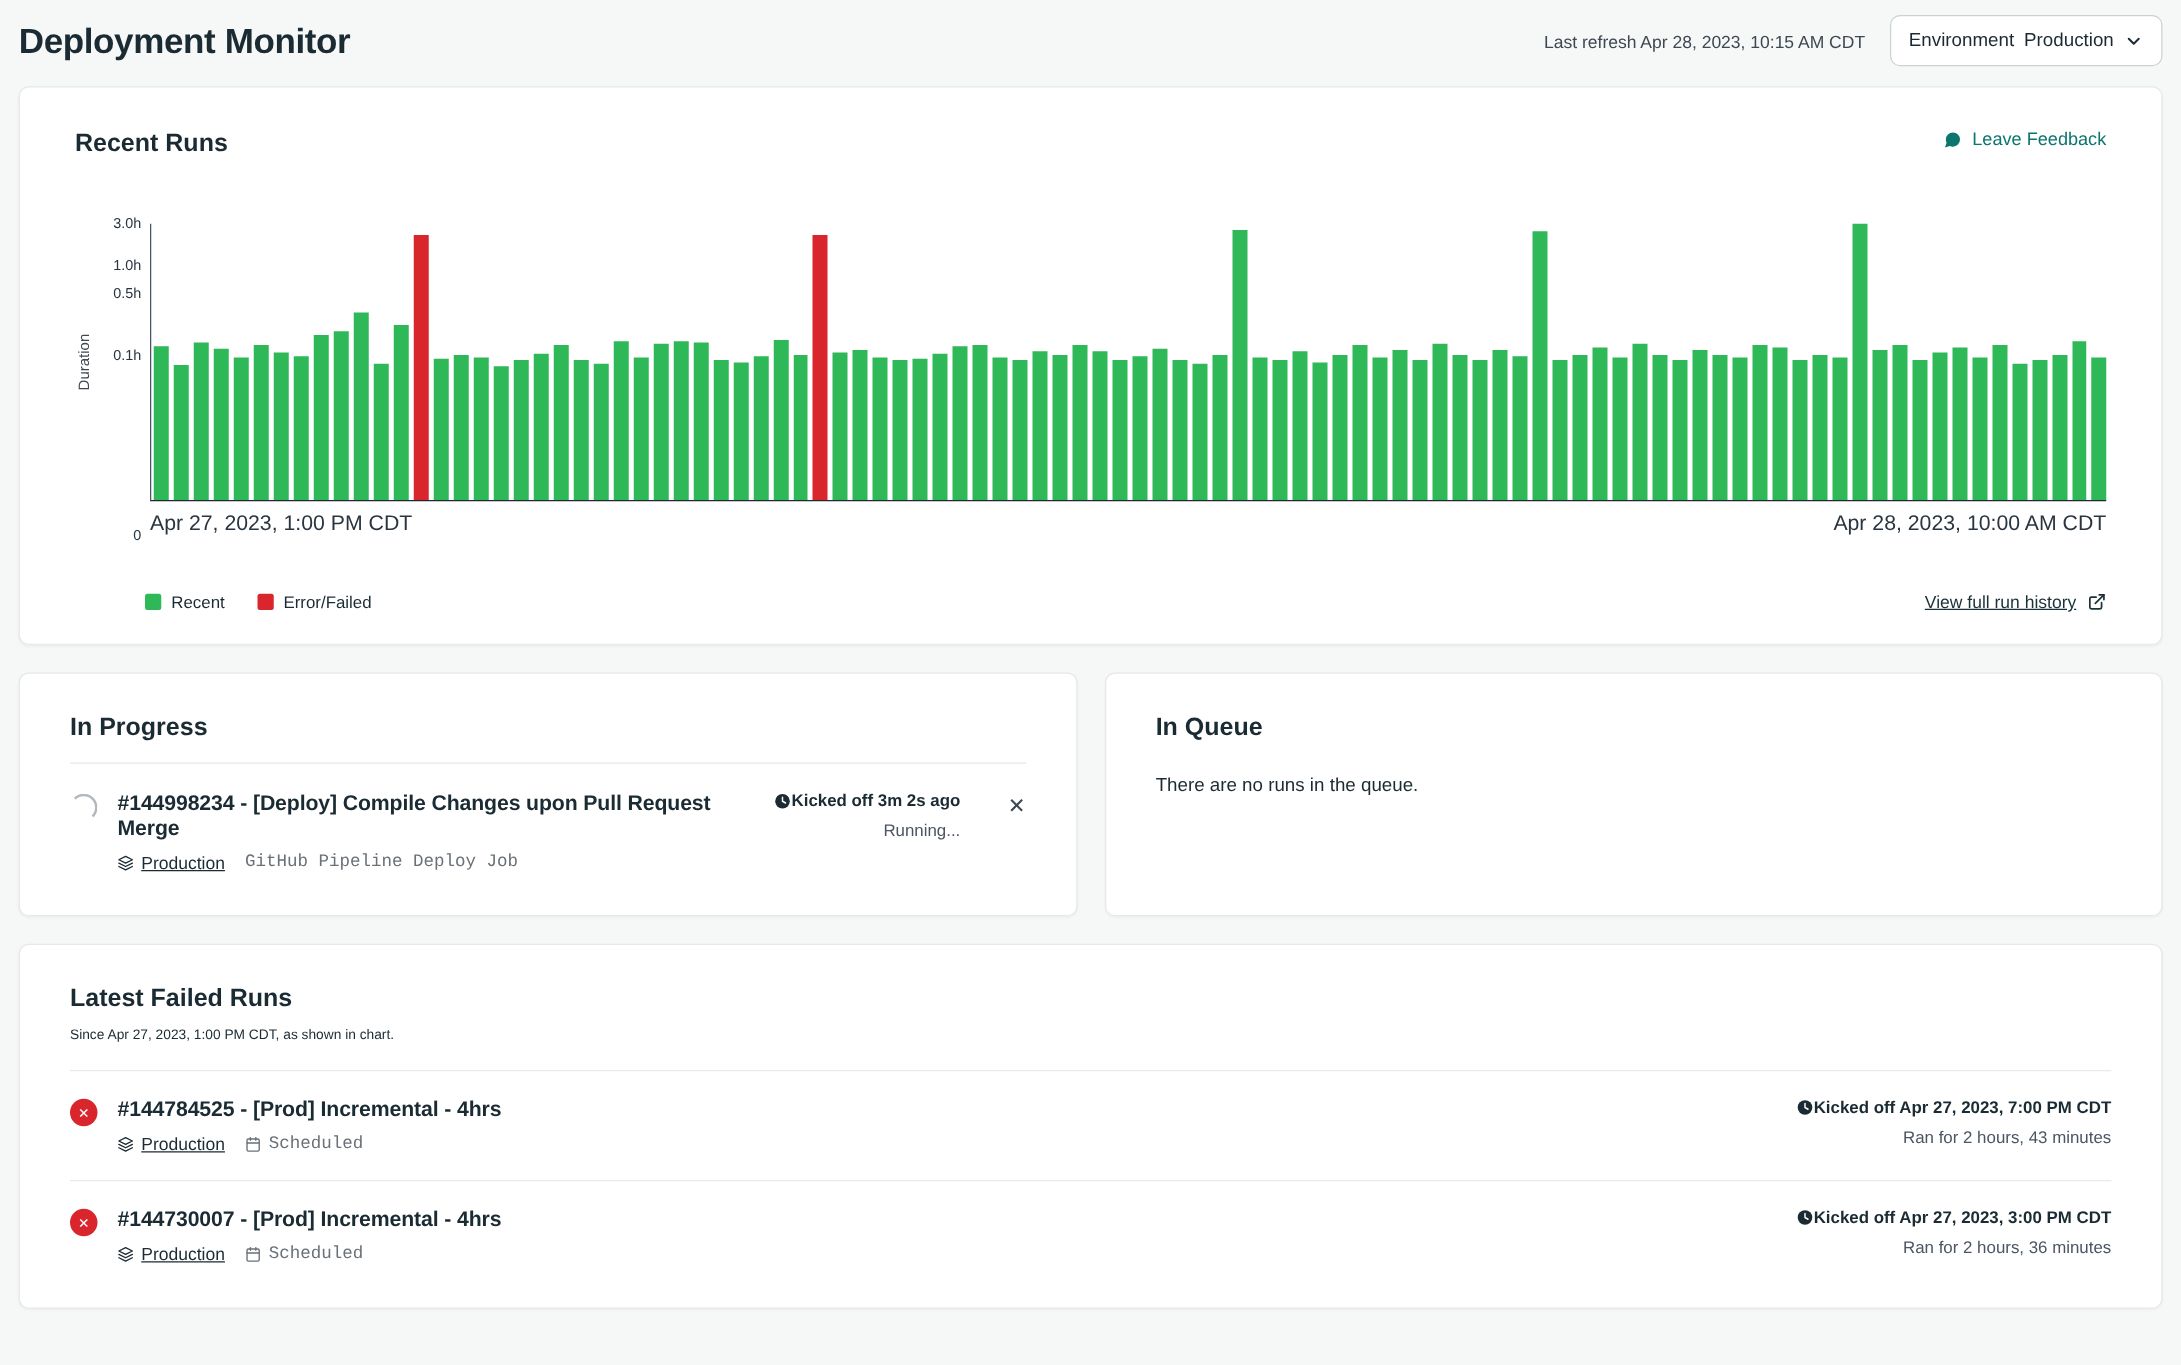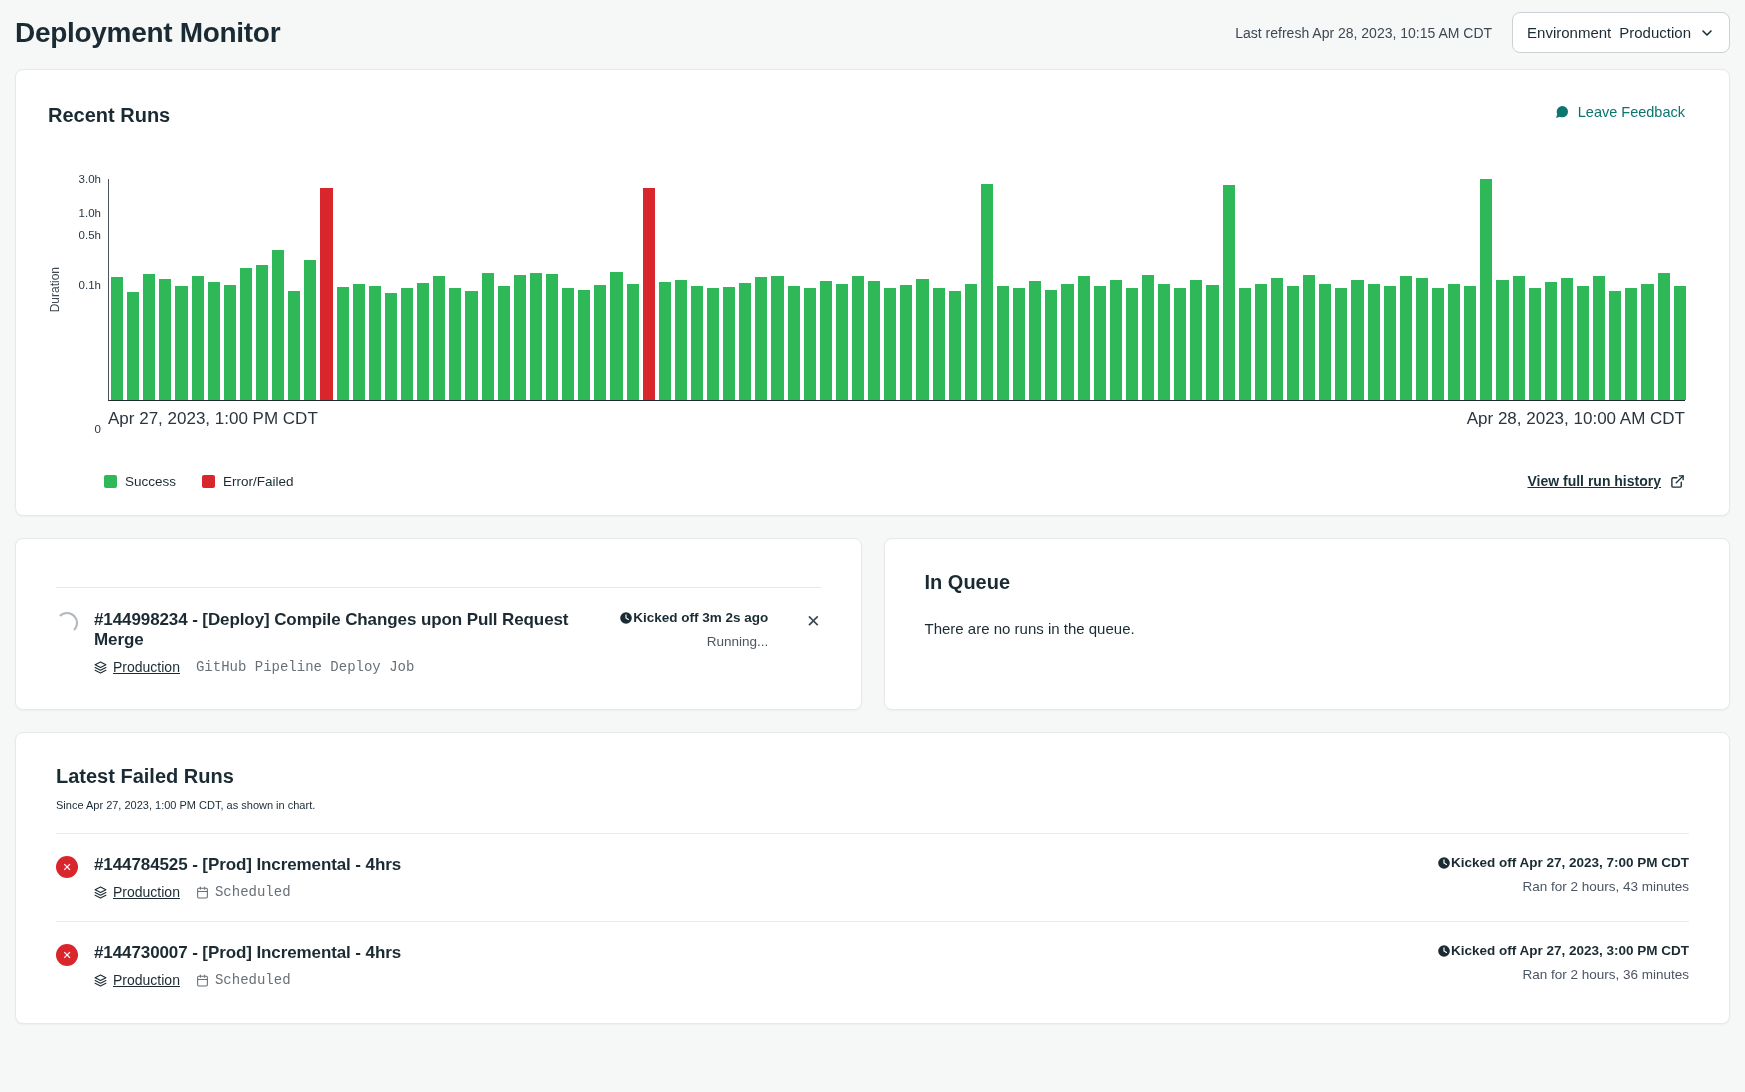--- a/index.html
+++ b/index.html
@@ -23,21 +23,21 @@
     font-family: inherit; cursor: pointer;
   }
   .page { padding: 0 15px 40px 15px; }
   .card {
     background: #fff; border: 1px solid #e6e8e9; border-radius: 8px;
     box-shadow: 0 1px 2px rgba(27,43,51,.04);
   }
   .card-title { font-size: 20px; font-weight: 700; }
 
   
-  .recent-runs { padding: 34px 44px 26px 32px; }
+  .recent-runs { padding: 34px 44px 26px 44px; }
   .rr-head { display: flex; justify-content: space-between; align-items: flex-start; }
   .feedback-link {
     display: flex; align-items: center; gap: 8px; font-size: 14.5px;
     color: var(--feedback-accent, #0c756e); cursor: pointer; background: none; border: none;
     font-family: inherit;
   }
   .metrics { display: flex; gap: 64px; margin-top: 26px; }
   .metric-label { font-size: 14px; font-weight: 700; }
   .metric-value { font-size: 29px; font-weight: 600; margin-top: 9px; letter-spacing: -0.5px; }
 
@@ -52,21 +52,21 @@
     border-left: 1px solid #4a5560; border-bottom: 1px solid #1f2a33; padding-left: 2px;
   }
   .bar { flex: 1 1 0; min-width: 2px; cursor: pointer; }
   .xlabels { display: flex; justify-content: space-between; font-size: 17px; color: #2a3540; margin-top: 8px; }
 
   .legend-row { display: flex; align-items: center; justify-content: space-between; margin-top: 44px; padding-left: 56px; }
   .legend-items { display: flex; gap: 26px; }
   .legend-item { display: flex; align-items: center; gap: 8px; font-size: 13.5px; }
   .swatch { width: 13px; height: 13px; border-radius: 2px; display: inline-block; }
   .view-link {
-    display: flex; align-items: center; gap: 9px; font-size: 14px; font-weight: 700;
+    display: flex; align-items: center; gap: 9px; font-size: 14px; font-weight: 400;
     color: var(--link-dark, #1b3139); cursor: pointer; background: none; border: none; font-family: inherit;
   }
   .view-link .vl-text { text-decoration: underline; }
 
   
   .two-col { display: grid; grid-template-columns: 1fr 1fr; gap: 22px; margin-top: 22px; }
   .card-pad { padding: 32px 40px 34px 40px; }
   .divider { height: 1px; background: #e6e8e9; margin-top: 16px; }
 
   .run-row { display: flex; align-items: flex-start; gap: 16px; margin-top: 22px; }
@@ -250,40 +250,41 @@
           <span>Apr 27, 2023, 1:00 PM CDT</span>
           <span>Apr 28, 2023, 10:00 AM CDT</span>
         </div>
       </div>
     </div>
 
     <div class="legend-row">
       <div class="legend-items">
           <div class="legend-item">
             <span class="swatch" style="background: rgb(46, 184, 87);"></span>
-            <span>Success</span>
+            <span>Recent</span>
           </div>
           <div class="legend-item">
             <span class="swatch" style="background: rgb(217, 38, 45);"></span>
             <span>Error/Failed</span>
           </div>
         </div>
       <button class="view-link">
         <span class="vl-text">View full run history</span>
         <svg width="15" height="15" viewBox="0 0 24 24" fill="none" stroke="currentColor" stroke-width="2.2" stroke-linecap="round" stroke-linejoin="round">
             <path d="M18 13v6a2 2 0 0 1-2 2H5a2 2 0 0 1-2-2V8a2 2 0 0 1 2-2h6"></path>
             <polyline points="15 3 21 3 21 9"></polyline>
             <line x1="10" y1="14" x2="21" y2="3"></line>
           </svg>
       </button>
     </div>
   </section>
 
   <div class="two-col">
     <section class="card card-pad">
+      <h2 class="card-title">In Progress</h2>
       <div class="divider"></div>
       <div class="run-row">
         <div class="spinner"></div>
         <div class="run-main">
           <div class="run-title">#144998234 - [Deploy] Compile Changes upon Pull Request Merge</div>
           <div class="run-meta">
             <span class="meta-link">
               <svg width="13" height="13" viewBox="0 0 24 24" fill="none" stroke="#1b2b33" stroke-width="2" stroke-linecap="round" stroke-linejoin="round">
                   <polygon points="12 2 2 7 12 12 22 7 12 2"></polygon>
                   <polyline points="2 12 12 17 22 12"></polyline>

